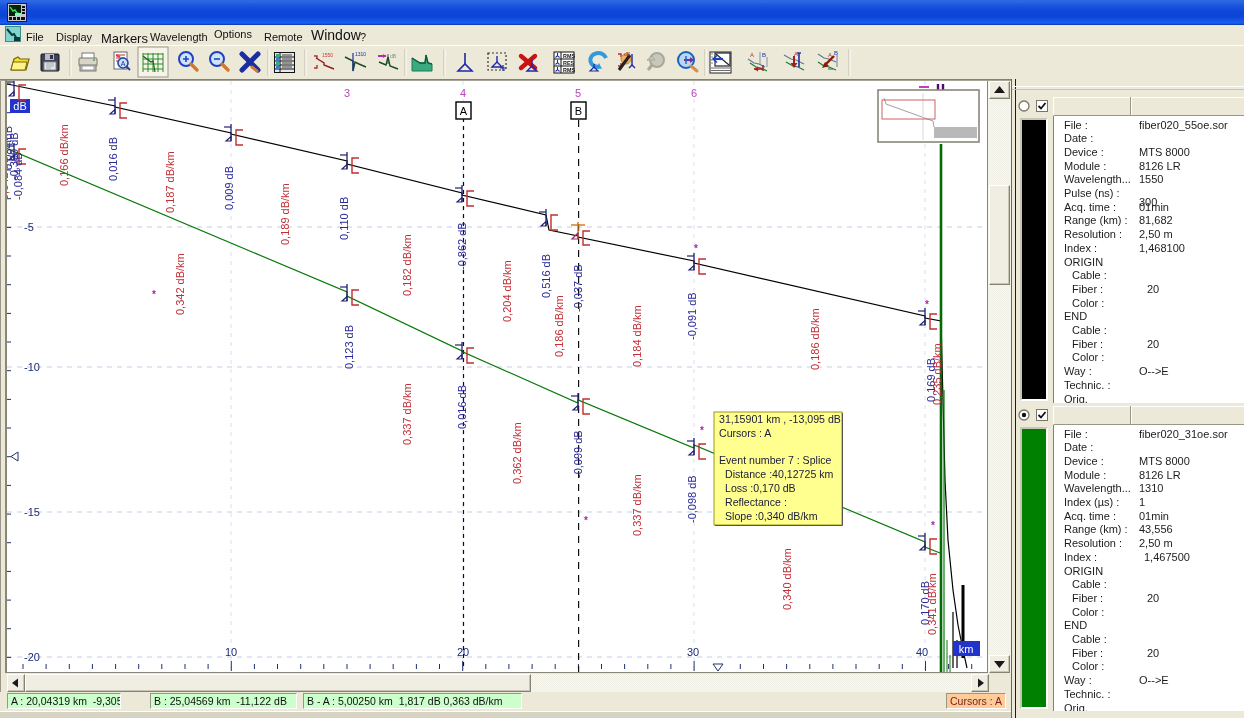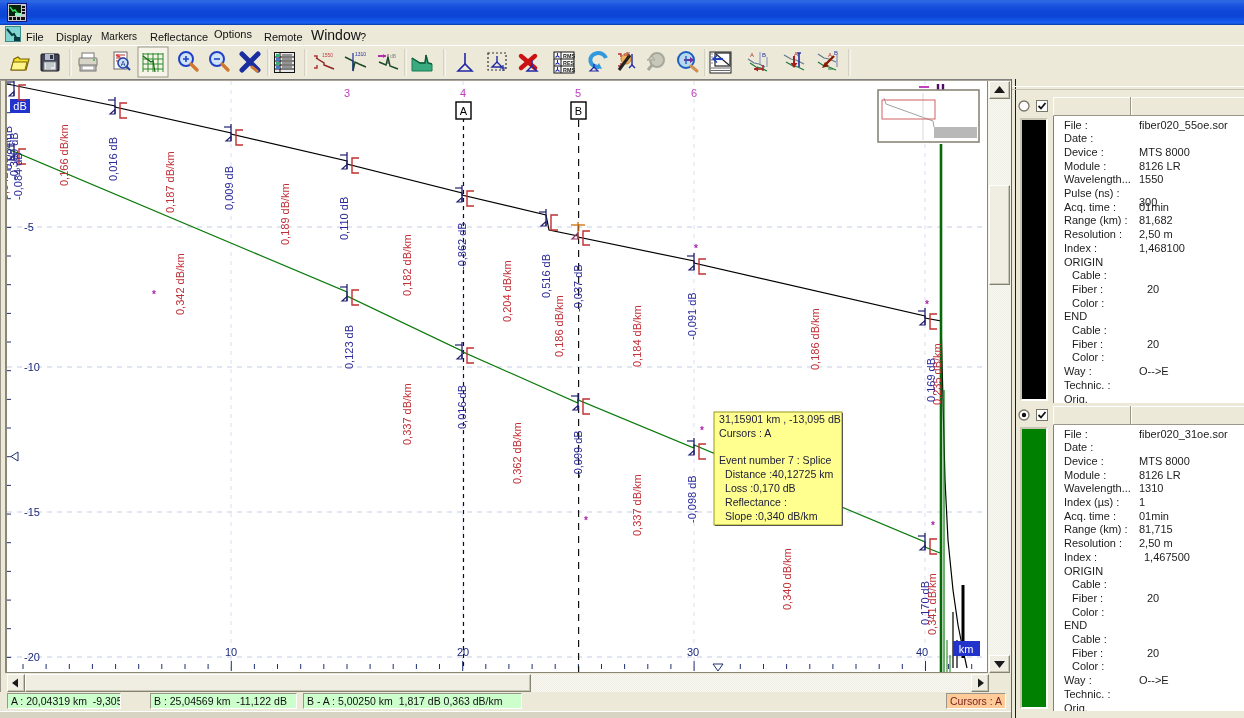--- a/index.html
+++ b/index.html
@@ -24,22 +24,22 @@
 </div>
 <div class="abs" style="left:0;top:25px;width:1244px;height:21px;background:#ece9d8;border-bottom:1px solid #fff">
     <svg class="abs" style="left:5px;top:1px" width="18" height="18" viewBox="0 0 18 18">
 <rect x="0" y="0" width="16" height="16" fill="#3a8a8a"></rect>
 <rect x="1" y="1" width="14" height="14" fill="#7fd4cf"></rect>
 <polyline points="2,3 7,9 9,8 12,13" stroke="#0a3a40" stroke-width="2" fill="none"></polyline>
 <rect x="9" y="11" width="6" height="4" fill="#0a3a40"></rect>
 </svg>
     <span class="abs" style="left:26px;top:6px;font-size:11px;color:#111">File</span>
     <span class="abs" style="left:56px;top:6px;font-size:11px;color:#111">Display</span>
-    <span class="abs" style="left:101px;top:6px;font-size:10px;color:#111">Markers</span>
-    <span class="abs" style="left:150px;top:6px;font-size:11px;color:#111">Reflectance</span>
+    <span class="abs" style="left:101px;top:6px;font-size:13px;color:#111">Markers</span>
+    <span class="abs" style="left:150px;top:6px;font-size:11px;color:#111">Wavelength</span>
     <span class="abs" style="left:214px;top:3px;font-size:11px;color:#111">Options</span>
     <span class="abs" style="left:264px;top:6px;font-size:11px;color:#111">Remote</span>
     <span class="abs" style="left:311px;top:2px;font-size:14px;color:#111">Window</span>
     <span class="abs" style="left:360px;top:6px;font-size:11px;color:#111">?</span>
   </div>
 <div class="abs" style="left:0;top:46px;width:1244px;height:33px;background:#ece9d8"></div>
 <svg class="abs" style="left:0;top:46px" width="1244" height="33" viewBox="0 0 1244 33">
 <path d="M70 3v27" stroke="#c0bcab" stroke-width="1"></path>
     <path d="M71 3v27" stroke="#ffffff" stroke-width="1"></path>
     <path d="M268 3v27" stroke="#c0bcab" stroke-width="1"></path>
@@ -467,21 +467,21 @@
     <div class="lbl" style="left:85px;top:29.9px">MTS 8000</div>
     <div class="lbl" style="left:10px;top:43.6px">Module :</div>
     <div class="lbl" style="left:85px;top:43.6px">8126 LR</div>
     <div class="lbl" style="left:10px;top:57.3px">Wavelength...</div>
     <div class="lbl" style="left:85px;top:57.3px">1310</div>
     <div class="lbl" style="left:10px;top:71.0px">Index (µs) :</div>
     <div class="lbl" style="left:85px;top:71.0px">1</div>
     <div class="lbl" style="left:10px;top:84.7px">Acq. time :</div>
     <div class="lbl" style="left:85px;top:84.7px">01min</div>
     <div class="lbl" style="left:10px;top:98.4px">Range (km) :</div>
-    <div class="lbl" style="left:85px;top:98.4px">81,715</div>
+    <div class="lbl" style="left:85px;top:98.4px">43,556</div>
     <div class="lbl" style="left:10px;top:112.1px">Resolution :</div>
     <div class="lbl" style="left:85px;top:112.1px">2,50 m</div>
     <div class="lbl" style="left:10px;top:125.8px">Index :</div>
     <div class="lbl" style="left:90px;top:125.8px">1,467500</div>
     <div class="lbl" style="left:10px;top:139.5px">ORIGIN</div>
     <div class="lbl" style="left:18px;top:153.2px">Cable :</div>
     <div class="lbl" style="left:18px;top:166.9px">Fiber :</div>
     <div class="lbl" style="left:93px;top:166.9px">20</div>
     <div class="lbl" style="left:18px;top:180.6px">Color :</div>
     <div class="lbl" style="left:10px;top:194.3px">END</div>

